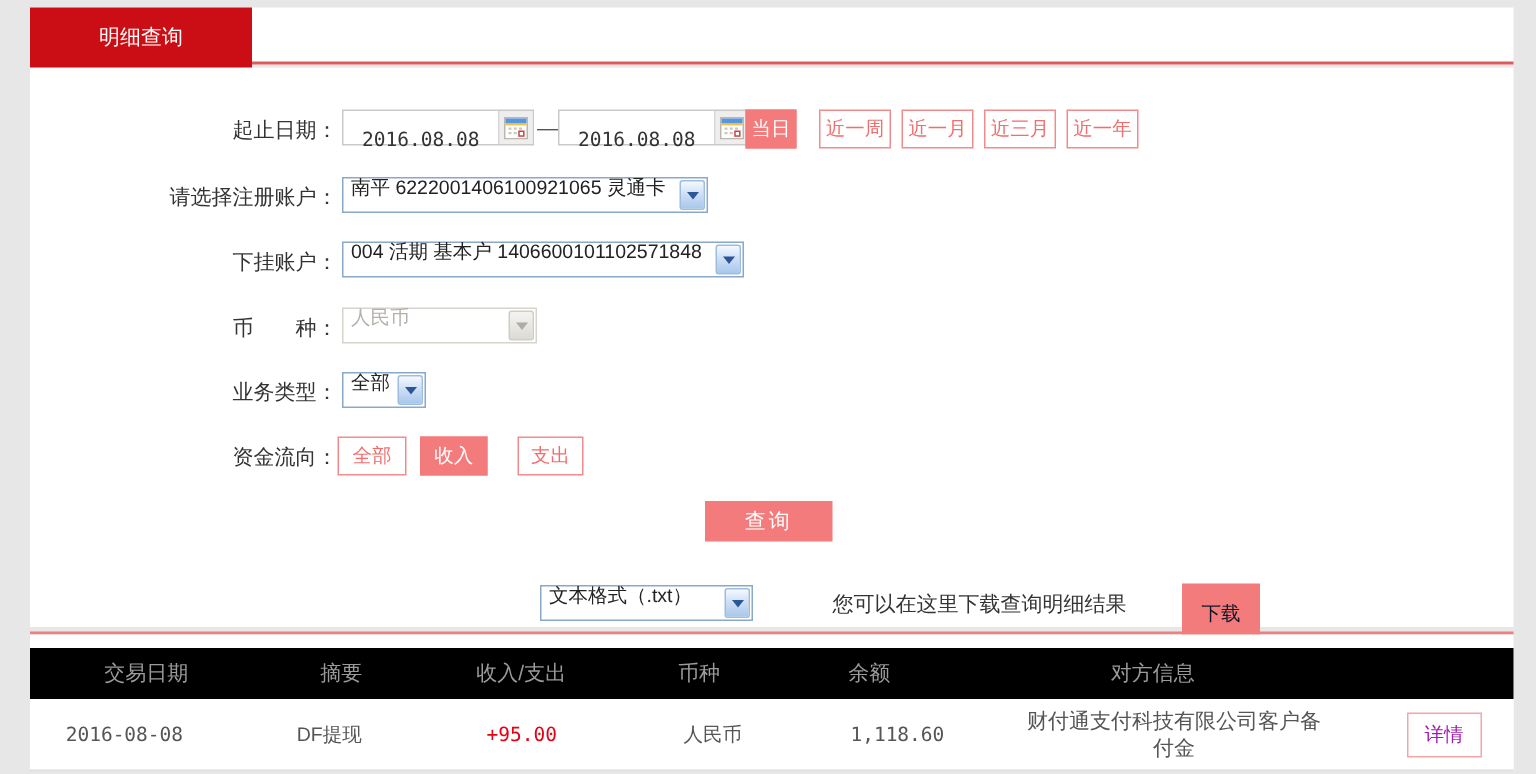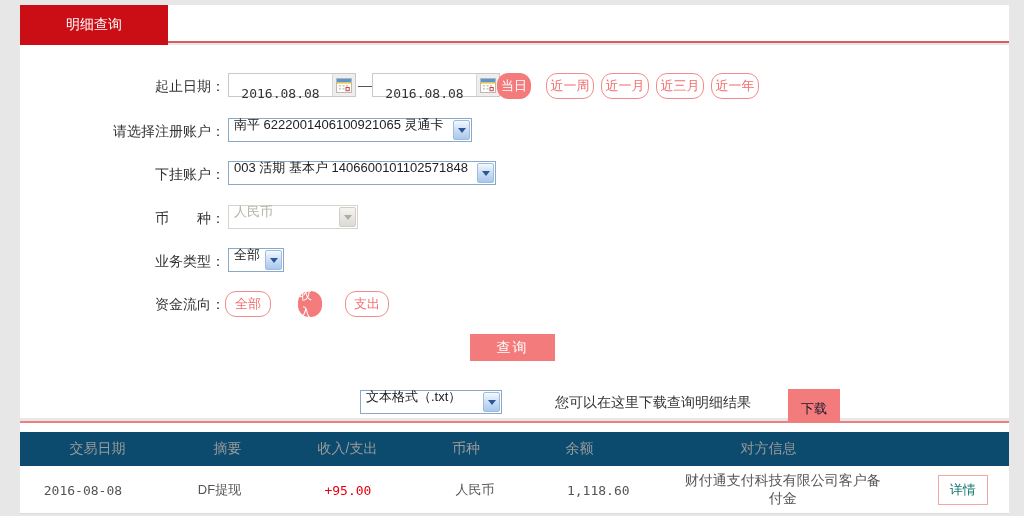--- a/index.html
+++ b/index.html
@@ -15,21 +15,21 @@
   .panel { position:absolute; left:20px; top:45px; width:989px; height:373px; background:#fff; }
   .form-label { position:absolute; left:0; width:205px; text-align:right; font-size:14px; color:#333; line-height:24px; }
 
   
   .date-input { position:absolute; height:24px; border:1px solid #c9c9c9; background:#fff; display:flex; align-items:center; cursor:text; }
   .date-text { flex:1; text-align:center; font-family:"DejaVu Sans Mono", monospace; font-size:13px; color:#333;margin-top:16px; }
   .cal-btn { width:23px; height:22px; background:#efeeec; border-left:1px solid #d8d8d8; display:flex; align-items:center; justify-content:center; cursor:pointer; }
   .dash { position:absolute; font-size:14px; color:#555; line-height:24px; }
 
   
-  .pill { position:absolute; height:26px; font-size:13px; display:flex; align-items:center; justify-content:center; cursor:pointer;border-radius:11px; }
+  .pill { position:absolute; height:26px; font-size:13px; display:flex; align-items:center; justify-content:center; cursor:pointer; }
   .pill.outline { border:1px solid #f28c8c; color:#f26d6d; background:#fff; }
   .pill.filled  { border:1px solid #f47b7b; background:#f47b7b; color:#fff; }
 
   
   .xp-select { position:absolute; height:24px; background:#fff; border:1px solid #8aa8c8; display:flex; align-items:center;
                font-size:13px; color:#222; padding:0 22px 11px 5px; cursor:pointer; white-space:nowrap; }
   .xp-arrow { position:absolute; right:1px; top:1px; width:17px; height:20px; border:1px solid #9ebdde; border-radius:2px;
               background:linear-gradient(#f4f9ff, #cfe0f5 45%, #a9c7ec); display:flex; align-items:center; justify-content:center; }
   .xp-arrow::after { content:""; width:0; height:0; border-left:4px solid transparent; border-right:4px solid transparent; border-top:5px solid #2b5797; }
   .xp-select.disabled { border:1px solid #d6d4cb; color:#b3b1a9; cursor:default; }
@@ -39,30 +39,30 @@
   .query-btn { position:absolute; left:450px; top:289px; width:85px; height:27px; background:#f47b7b; color:#fff;
                font-size:14px; border:none; display:flex; align-items:center; justify-content:center; letter-spacing:2px; cursor:pointer; }
 
   .dl-text { position:absolute; font-size:14px; color:#333; line-height:24px; }
   .dl-btn { position:absolute; left:768px; top:344px; width:52px; height:40px; background:#f47b7b; color:#0f172a; font-size:13px;
             display:flex; align-items:center; justify-content:center; cursor:pointer; }
 
   
   .divider { position:absolute; left:20px; top:421px; width:989px; height:2px; background:#ef7f7f; }
   .table-bg { position:absolute; left:20px; top:423px; width:989px; height:91px; background:#fff; }
-  .thead { position:absolute; left:20px; top:432px; width:989px; height:34px; background:#0c4a6e; display:flex;
+  .thead { position:absolute; left:20px; top:432px; width:989px; height:34px; background:#000000; display:flex;
            align-items:center; font-size:14px; color:#9b9b9b; }
   .trow { position:absolute; left:20px; top:467px; width:989px; height:47px; background:#fff; border-bottom:1px solid #dddddd;
           display:flex; align-items:center; font-size:13px; color:#555;gap:31px; }
   .c1{width:155px} .c2{width:105px} .c3{width:135px} .c4{width:102px} .c5{width:125px} .c6{width:253px} .c7{width:114px}
   .cell { text-align:center; }
   .mono { font-family:"DejaVu Sans Mono", monospace; }
   .amount { color:#e60012; }
   .cp { font-size:14px; }
-  .detail-btn { display:inline-block; padding:5px 11px; border:1px solid #f3a6a6; color:#0f766e; background:#fff; font-size:13px; cursor:pointer; }
+  .detail-btn { display:inline-block; padding:5px 11px; border:1px solid #f3a6a6; color:#a21caf; background:#fff; font-size:13px; cursor:pointer; }
 </style>
 </head>
 <body>
 
 <div class="screen">
 
   <div class="tabbar"></div>
   <div class="tab">明细查询</div>
 
   <div class="panel">
@@ -112,39 +112,39 @@
     <div class="pill outline" style="left:691px; top:28px; width:48px">近一年</div>
 
     <div class="form-label" style="top:74px">请选择注册账户：</div>
     <div class="xp-select" style="left:208px; top:73px; width:244px">
       <span>南平 6222001406100921065 灵通卡</span>
       <span class="xp-arrow"></span>
     </div>
 
     <div class="form-label" style="top:117px">下挂账户：</div>
     <div class="xp-select" style="left:208px; top:116px; width:268px">
-      <span>003 活期 基本户 1406600101102571848</span>
+      <span>004 活期 基本户 1406600101102571848</span>
       <span class="xp-arrow"></span>
     </div>
 
     <div class="form-label" style="top:161px">币　　种：</div>
     <div class="xp-select disabled" style="left:208px; top:160px; width:130px">
       <span>人民币</span>
       <span class="xp-arrow"></span>
     </div>
 
     <div class="form-label" style="top:204px">业务类型：</div>
     <div class="xp-select" style="left:208px; top:203px; width:56px">
       <span>全部</span>
       <span class="xp-arrow"></span>
     </div>
 
     <div class="form-label" style="top:247px">资金流向：</div>
     <div class="pill outline" style="left:205px; top:246px; width:46px">全部</div>
-    <div class="pill filled" style="left:278px; top:246px; width:24px">收入</div>
+    <div class="pill filled" style="left:260px; top:246px; width:45px">收入</div>
     <div class="pill outline" style="left:325px; top:246px; width:44px">支出</div>
 
     <button class="query-btn">查询</button>
 
     <div class="xp-select" style="left:340px; top:345px; width:142px">
       <span>文本格式（.txt）</span>
       <span class="xp-arrow"></span>
     </div>
     <div class="dl-text" style="left:535px; top:345px">您可以在这里下载查询明细结果</div>
     <div class="dl-btn">下载</div>

